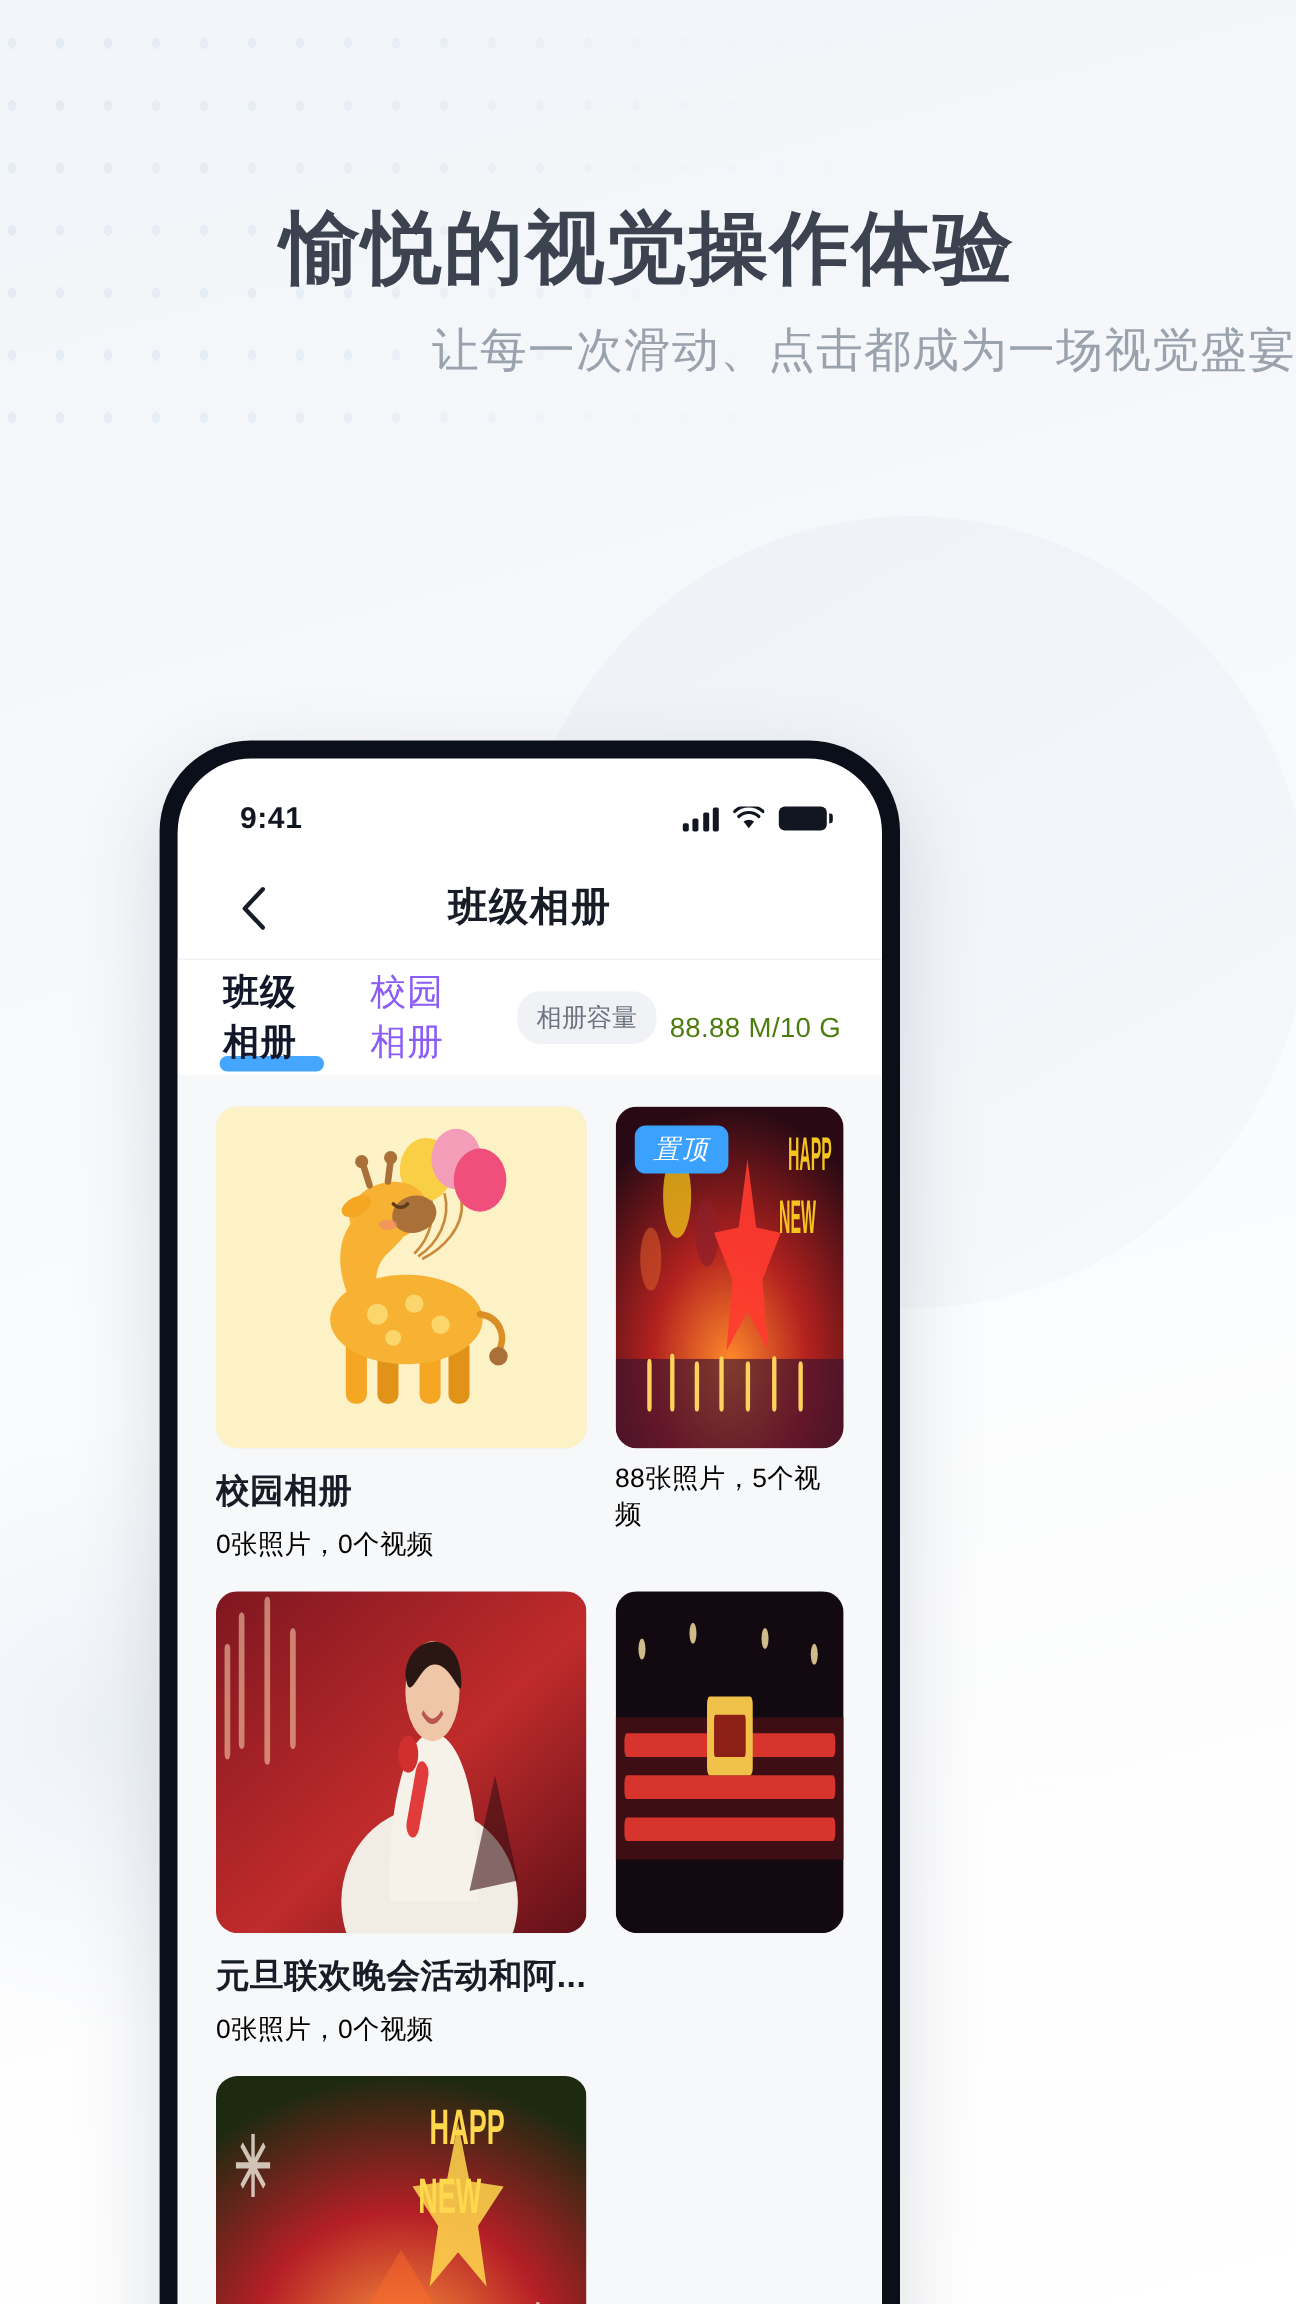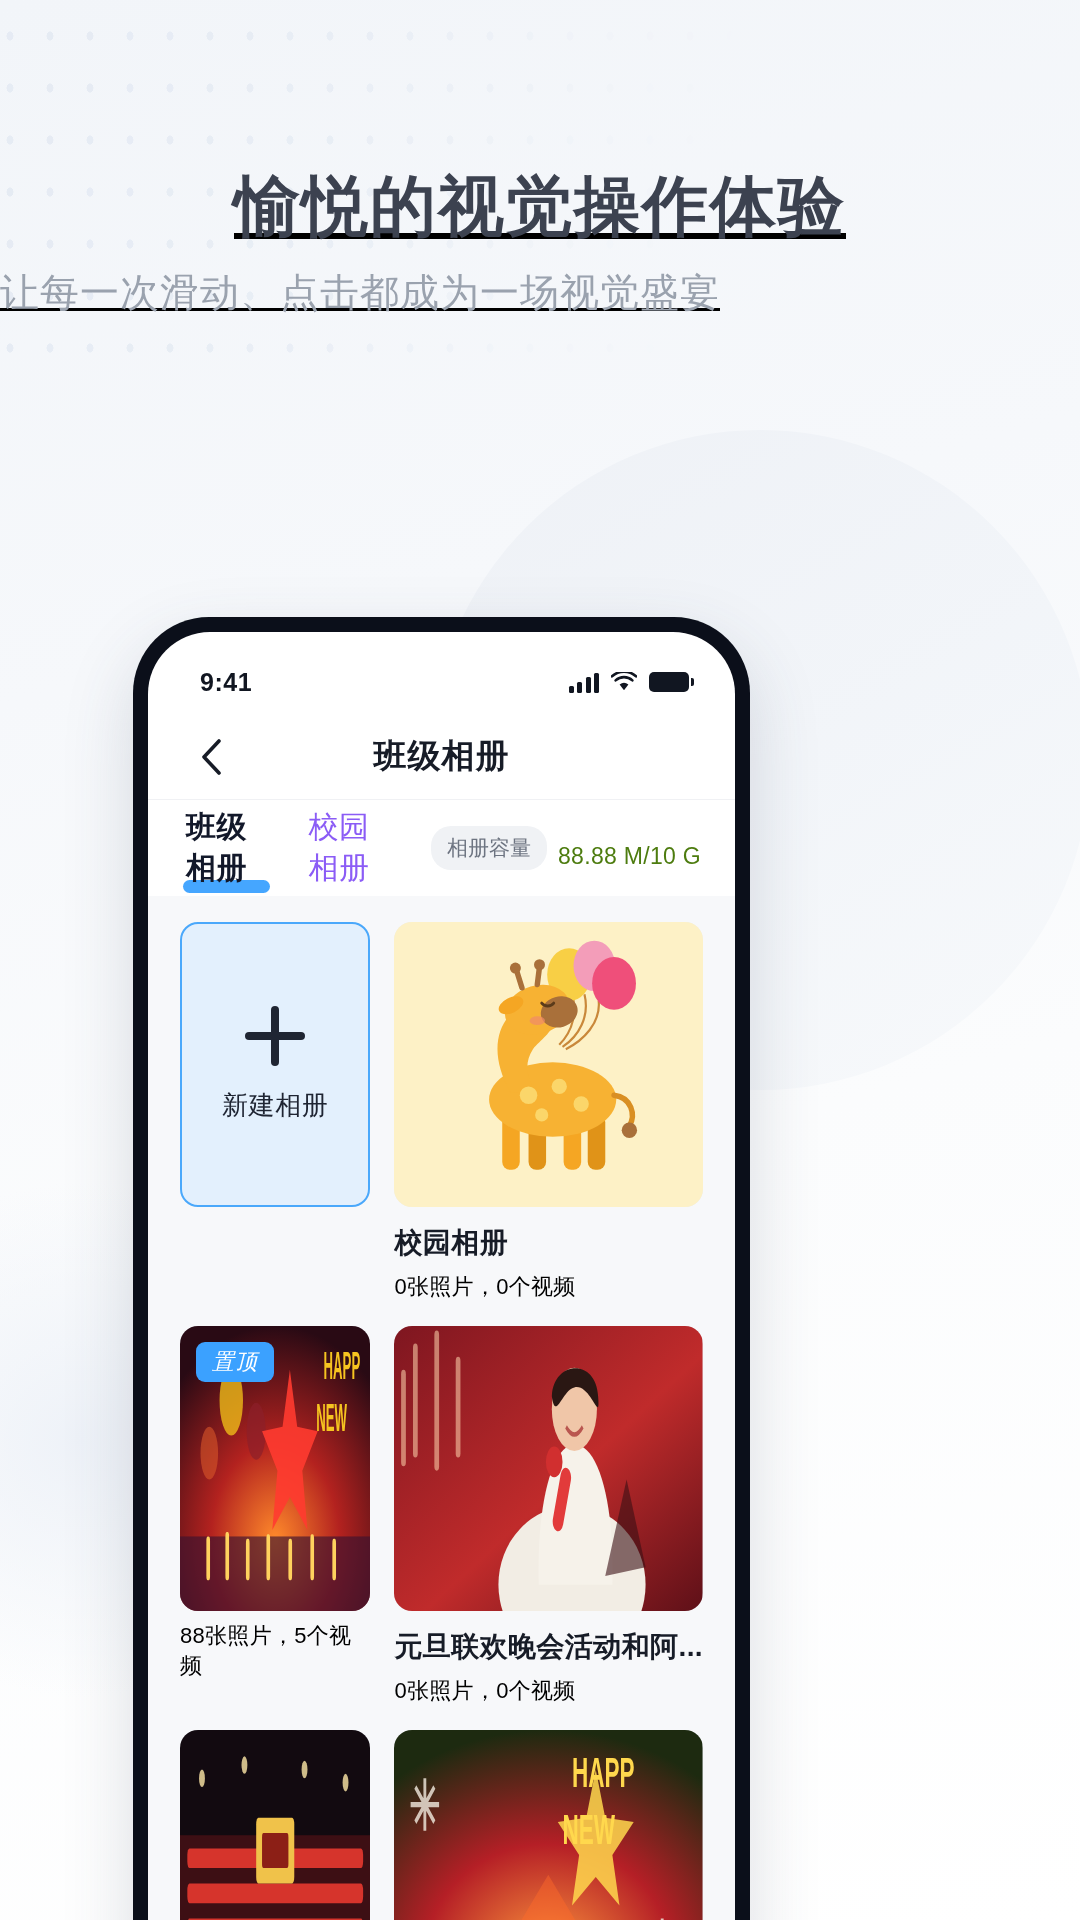--- a/index.html
+++ b/index.html
@@ -33,33 +33,33 @@
     background:linear-gradient(150deg,#eef1f6 0%,#f2f5f9 55%,#f7f9fb 100%);
     opacity:.95;
   }
   .soft-glow {
     position:absolute; width:520px; height:520px; border-radius:50%;
     left:-180px; top:1180px;
     background:radial-gradient(circle,#eef2f8 0%,rgba(238,242,248,0) 70%);
   }
 
   
-  .hero { position:absolute; left:0; top:0; width:1080px;text-decoration:underline; }
+  .hero { position:absolute; left:0; top:0; width:1080px; }
   .hero-title {
     margin-top:168px;
     text-align:center;
     font-size:66px;
     line-height:1.18;
     font-weight:bold;
     color:#3c4250;
     letter-spacing:2px;
   }
   .hero-sub {
     margin-top:22px;
-    text-align:left;
+    text-align:right;
     font-size:39px;
     line-height:1.3;
     color:#9aa2ae;
     letter-spacing:1px;
   }
 
   
   .phone {
     position:absolute;
     left:133px; top:617px;
@@ -246,26 +246,20 @@
         </div>
         <div class="cap">
           <span class="cap-badge">相册容量</span>
           <span class="cap-value">88.88 M/10 G</span>
         </div>
       </div>
 
       <div class="content">
         <div class="grid">
 
-          <div class="cell">
-            <div class="thumb create">
-              <span class="plus"></span>
-              <span class="create-label">新建相册</span>
-            </div>
-          </div>
 
           <div class="cell">
             <div class="thumb">
               <div class="giraffe-bg"></div>
               <svg viewBox="0 0 260 260" style="position:absolute;inset:0;width:100%;height:100%">
 
                 <path d="M150 60 C158 82 152 100 140 112" stroke="#c9883a" stroke-width="2" fill="none"></path>
                 <path d="M163 66 C168 86 158 104 143 114" stroke="#c9883a" stroke-width="2" fill="none"></path>
                 <path d="M176 72 C178 92 162 108 146 116" stroke="#c9883a" stroke-width="2" fill="none"></path>
 

